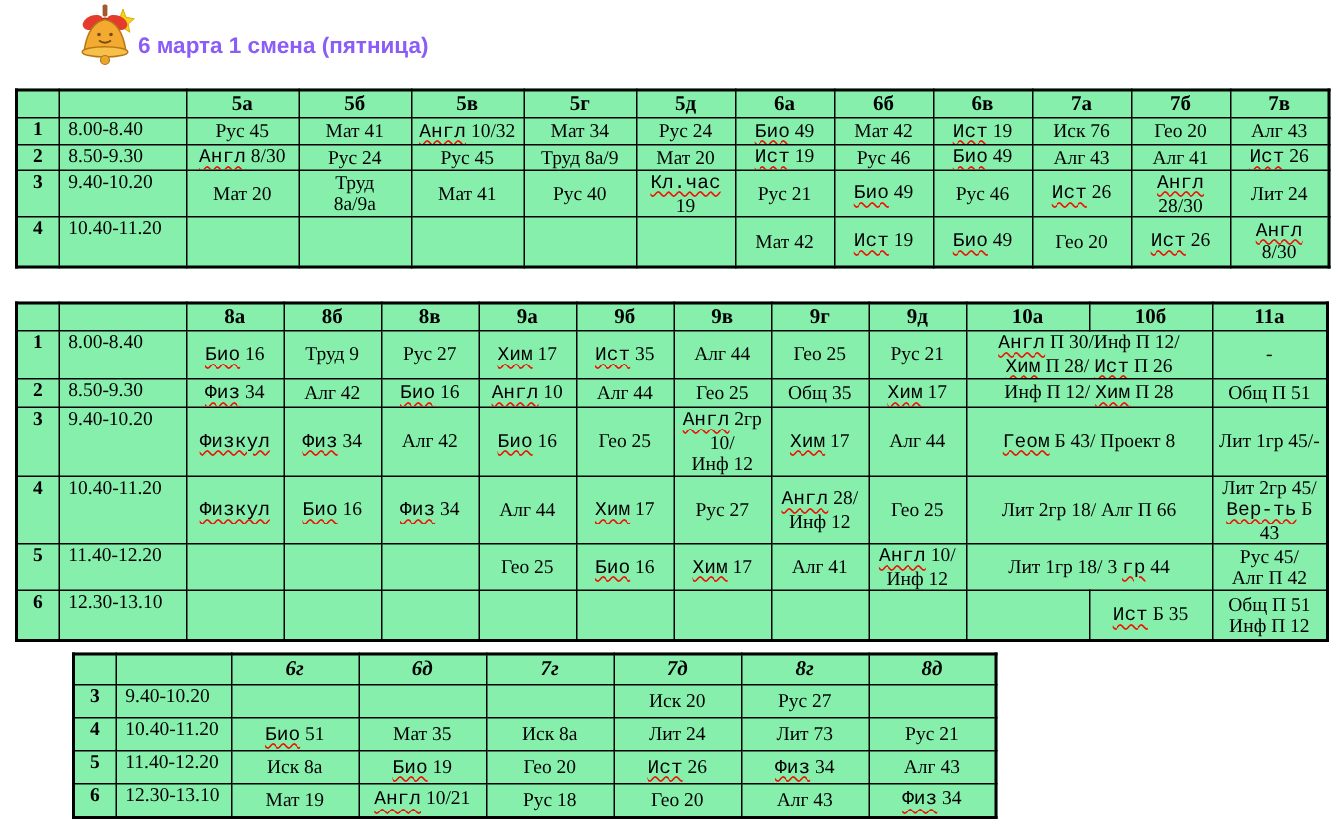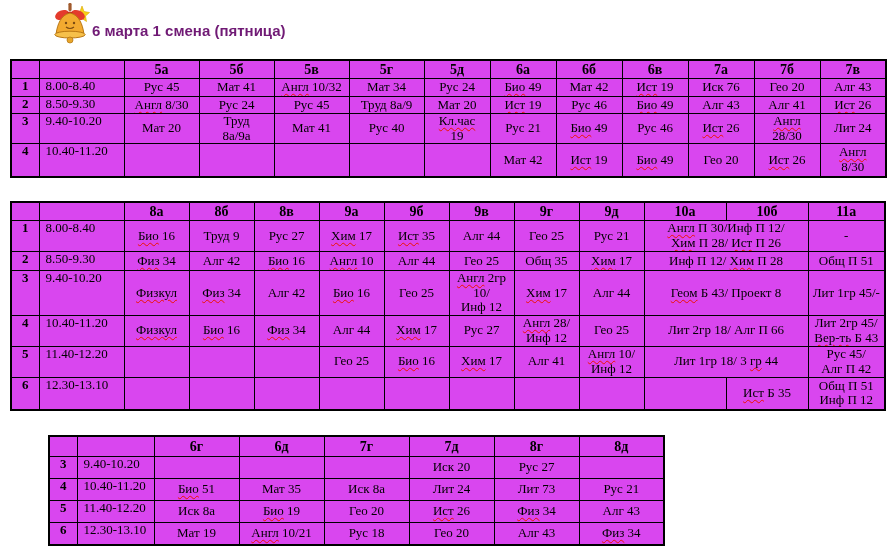--- a/index.html
+++ b/index.html
@@ -12,31 +12,31 @@
     font-family: "Liberation Serif", serif;
     color: #000;
   }
   .doc-title {
     position: absolute;
     left: 92px;
     top: 22px;
     font-family: "Liberation Sans", sans-serif;
     font-weight: bold;
     font-size: 15px;
-    color: #701a75;
+    color: #8b5cf6;
     white-space: nowrap;
   }
   .bell { position: absolute; left: 50px; top: 2px; }
 
   table.tt {
     position: absolute;
     border-collapse: collapse;
     table-layout: fixed;
     border: 2px solid #000;
-    background: #d946ef;
+    background: #86efac;
   }
   .tt th, .tt td {
     border: 1px solid #000;
     font-size: 13px;
     line-height: 1.12;
     text-align: center;
     vertical-align: middle;
     padding: 0 1px;
     overflow: hidden;
   }
@@ -44,39 +44,40 @@
   .tt td.num { font-weight: bold; font-size: 13px; vertical-align: top; }
   .tt td.time { text-align: left; padding-left: 6px; vertical-align: top; white-space: nowrap; }
 
   
   .sp {
     text-decoration-line: underline;
     text-decoration-style: wavy;
     text-decoration-color: #ee1100;
     text-decoration-thickness: 1px;
     text-underline-offset: 2px;
+    font-family: Liberation Mono, monospace;
   }
 
   
   .t1 { left: 10px; top: 59px; }
   .t1 tbody tr:nth-child(1) { height: 18px; }
   .t1 tbody tr:nth-child(2) { height: 17px; }
   .t1 tbody tr:nth-child(3) { height: 30px; }
   .t1 tbody tr:nth-child(4) { height: 33px; }
 
   .t2 { left: 10px; top: 201px; }
   .t2 tbody tr:nth-child(1) { height: 31px; }
   .t2 tbody tr:nth-child(2) { height: 19px; }
   .t2 tbody tr:nth-child(3) { height: 42px; }
   .t2 tbody tr:nth-child(4) { height: 31px; }
   .t2 tbody tr:nth-child(5) { height: 31px; }
   .t2 tbody tr:nth-child(6) { height: 33px; }
 
   .t3 { left: 48px; top: 435px; }
-  .t3 th { height: 19px; }
+  .t3 th { height: 19px; font-style: italic; }
   .t3 tbody tr { height: 22px; }
 </style>
 </head>
 <body>
 
 <div class="page">
 
   <div class="bell">
     <svg width="40" height="44" viewBox="0 0 40 44">
       <path d="M32 4 L34 9.5 L39.5 10.5 L35.5 14 L36.5 19.5 L32 16.5 L27.5 19.5 L28.5 14 L24.5 10.5 L30 9.5 Z" fill="#f7d117" stroke="#d8a800" stroke-width="0.6"></path>

